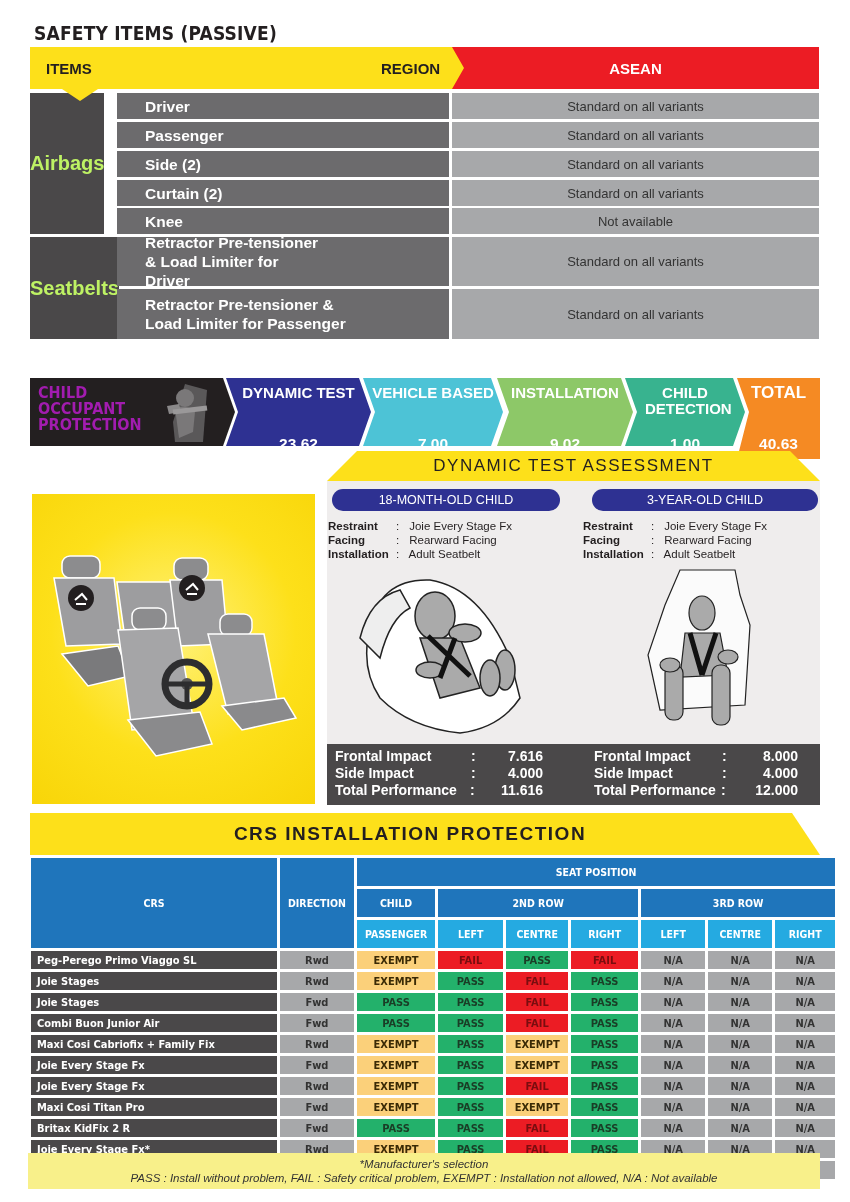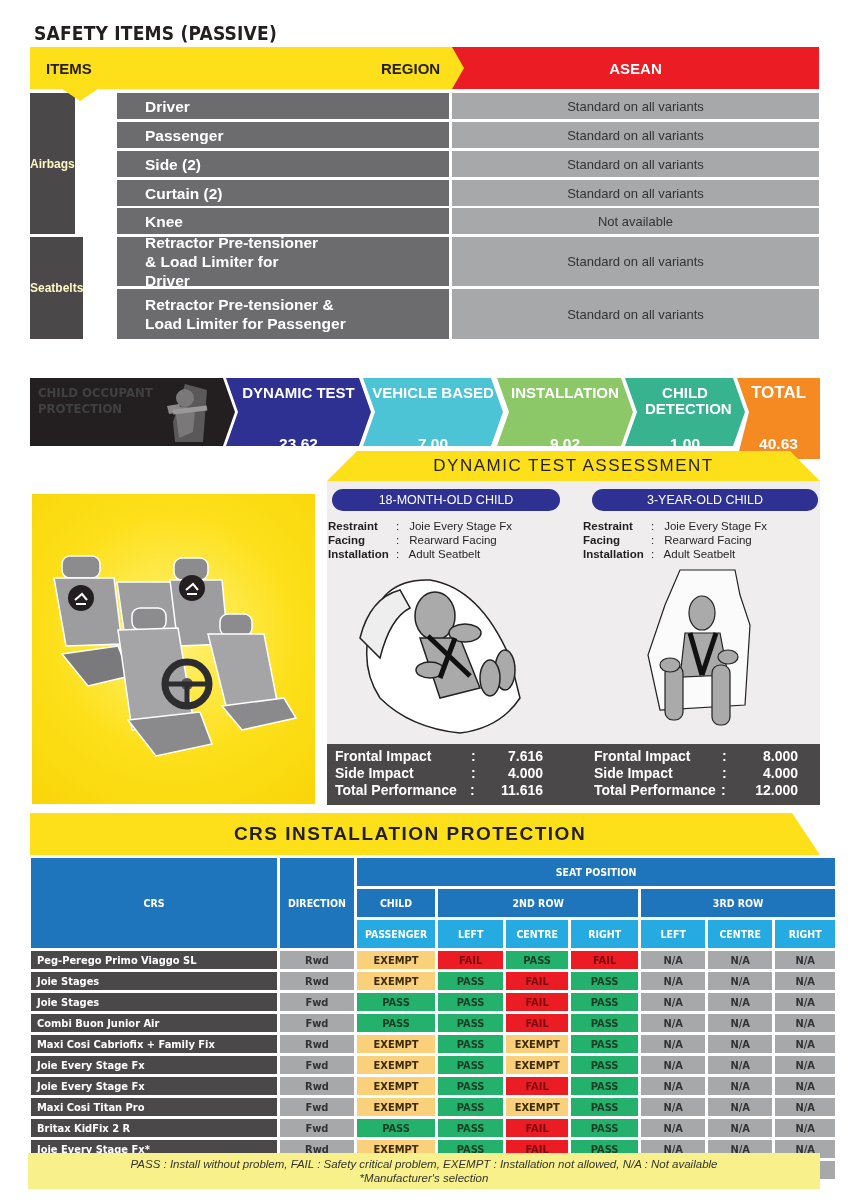--- a/index.html
+++ b/index.html
@@ -8,27 +8,27 @@
 .abs{position:absolute}
 
 #s1-title{left:34px;top:22px;font-size:19px;font-weight:bold;color:#231f20;letter-spacing:0.2px;font-family:"DejaVu Sans Condensed","DejaVu Sans",sans-serif}
 #hdr-yellow{left:30px;top:47px;width:442px;height:42px;background:#fde01a;clip-path:polygon(0 0,430px 0,442px 21px,430px 42px,0 42px)}
 #hdr-red{left:452px;top:47px;width:367px;height:42px;background:#ec1c24;clip-path:polygon(0 0,100% 0,100% 100%,0 100%,12px 21px)}
 .hdr-text{font-size:15px;font-weight:bold;color:#231f20;top:60px}
 #hdr-items{left:46px}
 #hdr-region{left:381px}
 #hdr-asean{left:452px;width:367px;text-align:center;color:#fff}
 #hdr-notch{left:62px;top:89px;width:0;height:0;border-left:18px solid transparent;border-right:18px solid transparent;border-top:12px solid #fde01a;z-index:3}
-.grp{left:30px;background:#4a4849;color:#fef9c3;font-weight:bold;font-size:12px;display:flex;align-items:center;justify-content:center}
+.grp{left:30px;background:#4a4849;color:#bef264;font-weight:bold;font-size:20px;display:flex;align-items:center;justify-content:center}
 .item{left:117px;width:332px;background:#6c6b6d;color:#fff;font-weight:bold;font-size:15.5px;display:flex;align-items:center;padding-left:28px;line-height:19px}
 .val{left:452px;width:367px;background:#a7a8aa;color:#333;font-size:13px;display:flex;align-items:center;justify-content:center}
 
 .cop{top:378px;height:81px}
 #cop-dark{left:30px;width:205px;background:#231f20;clip-path:polygon(0 0,193px 0,205px 34px,193px 68px,0 68px)}
-#cop-label{left:38px;top:385px;color:#404040;font-size:13px;font-weight:bold;line-height:16px;font-family:"DejaVu Sans Condensed","DejaVu Sans",sans-serif}
+#cop-label{left:38px;top:385px;color:#a21caf;font-size:16px;font-weight:bold;line-height:16px;font-family:"DejaVu Sans Condensed","DejaVu Sans",sans-serif}
 .seg{display:flex;flex-direction:column;align-items:center;justify-content:space-between;padding:7px 0 6px;color:#fff;font-weight:bold;text-align:center}
 .seg .lbl{font-size:15px;line-height:16px}
 .seg .num{font-size:15.5px}
 #seg-dyn{left:226px;width:145px;background:#2e3192;clip-path:polygon(0 0,133px 0,145px 34px,133px 68px,0 68px,12px 34px)}
 #seg-veh{left:363px;width:140px;background:#4dc3d6;clip-path:polygon(0 0,128px 0,140px 34px,128px 68px,0 68px,12px 34px)}
 #seg-inst{left:497px;width:136px;background:#8dc868;clip-path:polygon(0 0,124px 0,136px 34px,124px 68px,0 68px,12px 34px)}
 #seg-child{left:625px;width:120px;background:#38b38f;clip-path:polygon(0 0,108px 0,120px 34px,108px 68px,0 68px,12px 34px)}
 #seg-total{left:737px;width:83px;background:#f58a23;clip-path:polygon(0 0,100% 0,100% 100%,0 100%,12px 34px)}
 #seg-total .lbl{font-size:17px}
 
@@ -372,15 +372,15 @@
         <td class="PASS">PASS</td>
         <td class="FAIL">FAIL</td>
         <td class="PASS">PASS</td>
         <td class="NA">N/A</td>
         <td class="NA">N/A</td>
         <td class="NA">N/A</td>
       </tr>
     </tbody>
 </table>
 <div id="legend" class="abs">
+  <div>*Manufacturer's selection</div>
   <div>PASS : Install without problem, FAIL : Safety critical problem, EXEMPT : Installation not allowed, N/A : Not available</div>
-  <div>*Manufacturer's selection</div>
 </div>
 
 </body></html>

